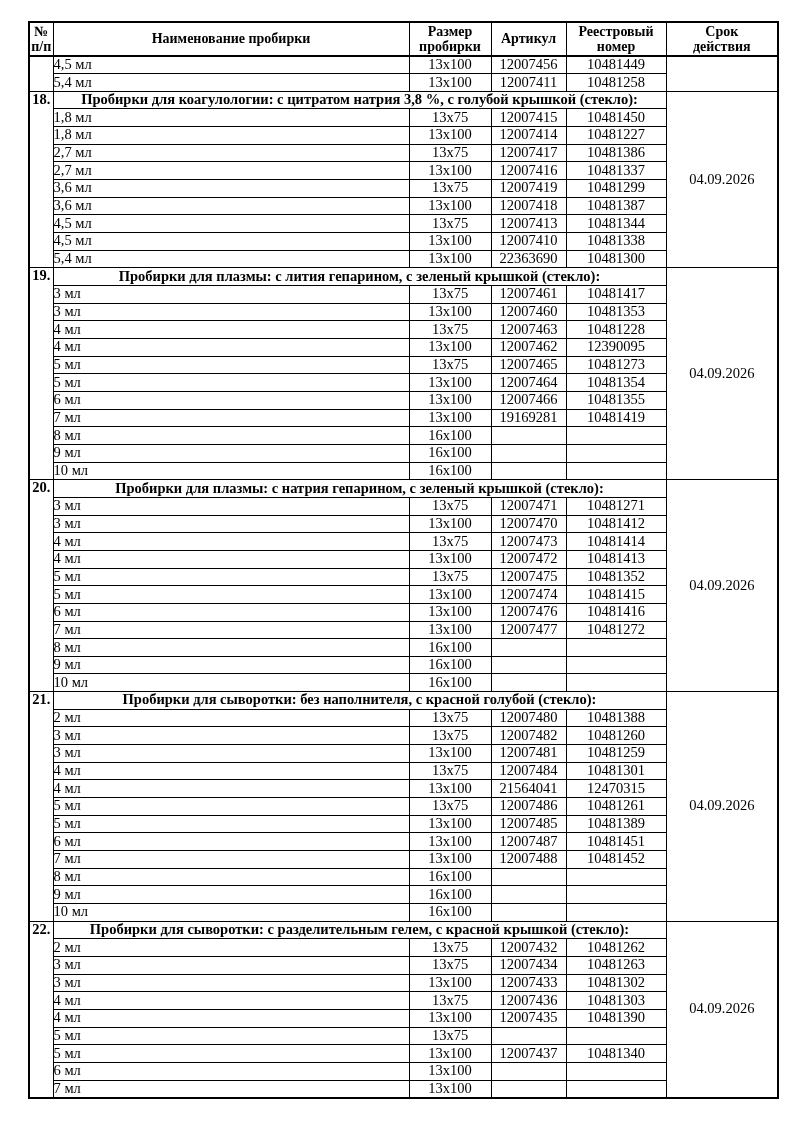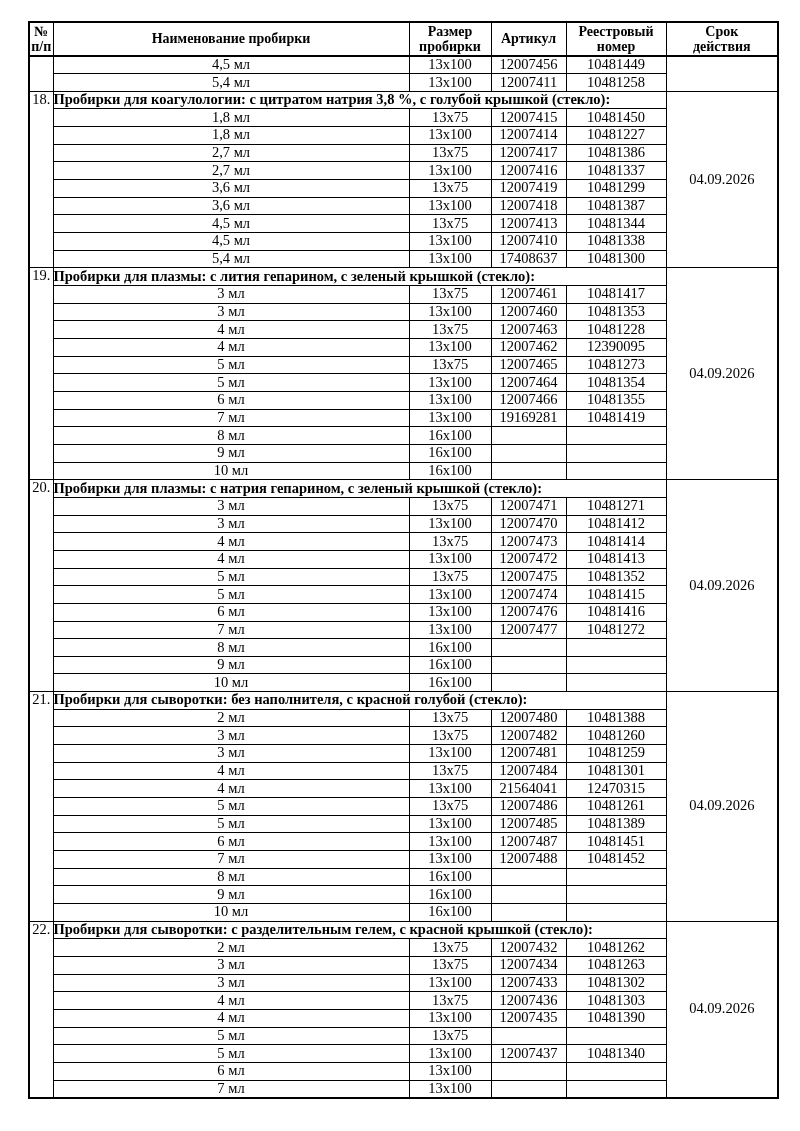--- a/index.html
+++ b/index.html
@@ -45,36 +45,38 @@
     height: 32px;
     font-weight: bold;
     text-align: center;
     vertical-align: middle;
     white-space: pre-line;
     border-bottom: 2px solid #000;
     font-size: 14px;
   }
   table.registry tbody tr { height: 17.66px; }
   td.cell-name {
-    text-align: center;
+    text-align: left;
     padding-left: 5px;
     vertical-align: middle;
   }
   td.cell-center {
     text-align: center;
     vertical-align: middle;
   }
   td.cell-section-title {
+    text-align: center;
     vertical-align: middle;
     font-weight: bold;
   }
   td.cell-num {
     text-align: center;
     vertical-align: top;
     padding-top: 1px;
+    font-weight: bold;
   }
   td.cell-date {
     text-align: center;
     vertical-align: middle;
     border-radius: 17px;
   }
 </style>
 </head>
 <body>
 
@@ -166,21 +168,21 @@
         </tr>
         <tr>
           <td class="cell-name">4,5 мл</td>
           <td class="cell-center">13x100</td>
           <td class="cell-center">12007410</td>
           <td class="cell-center">10481338</td>
         </tr>
         <tr>
           <td class="cell-name">5,4 мл</td>
           <td class="cell-center">13x100</td>
-          <td class="cell-center">17408637</td>
+          <td class="cell-center">22363690</td>
           <td class="cell-center">10481300</td>
         </tr>
         <tr>
           <td class="cell-num" rowspan="12">19.</td>
           <td class="cell-section-title" colspan="4">Пробирки для плазмы: с лития гепарином, с зеленый крышкой (стекло):</td>
           <td class="cell-date" rowspan="12">04.09.2026</td>
         </tr>
         <tr>
           <td class="cell-name">3 мл</td>
           <td class="cell-center">13x75</td>

